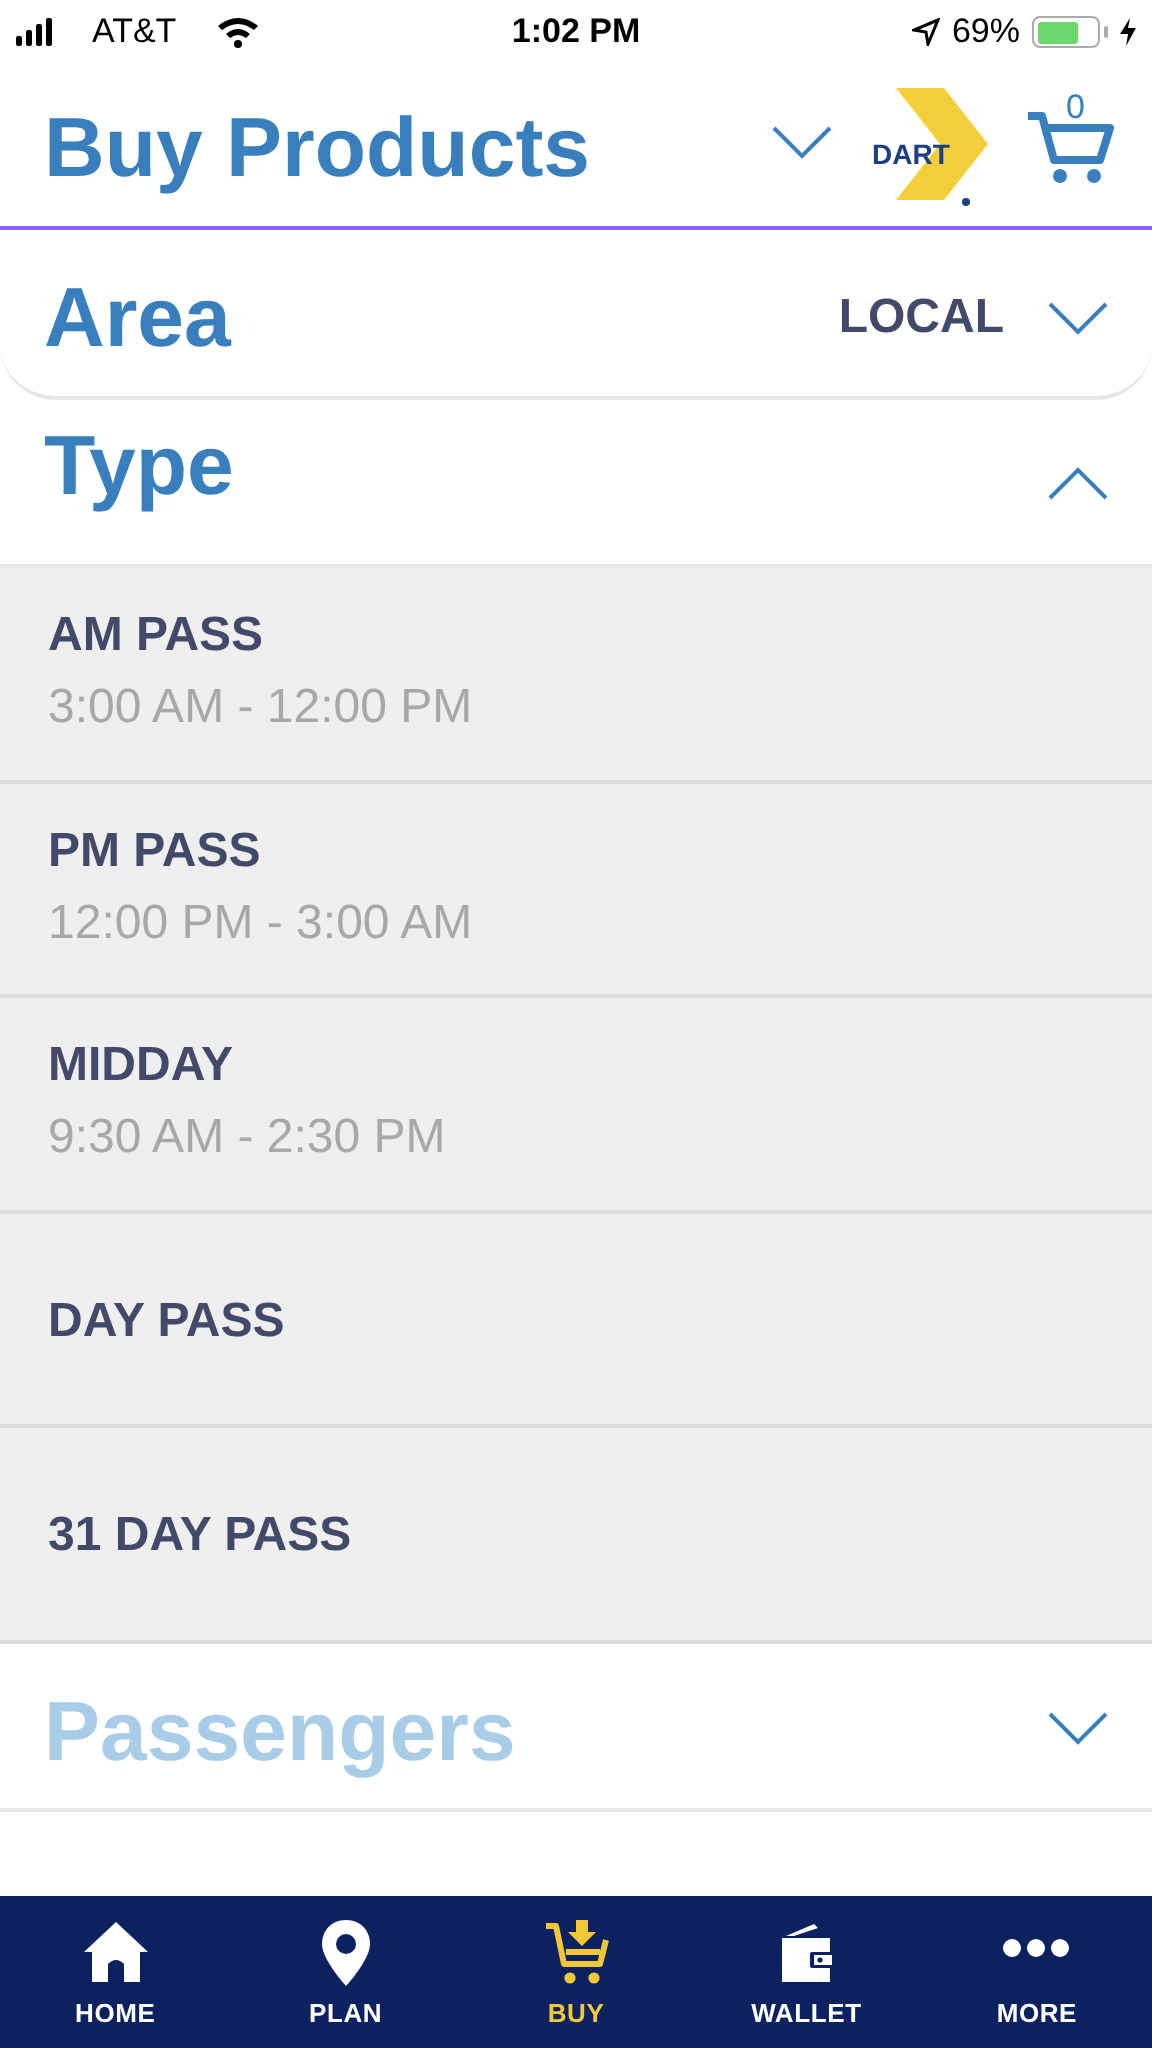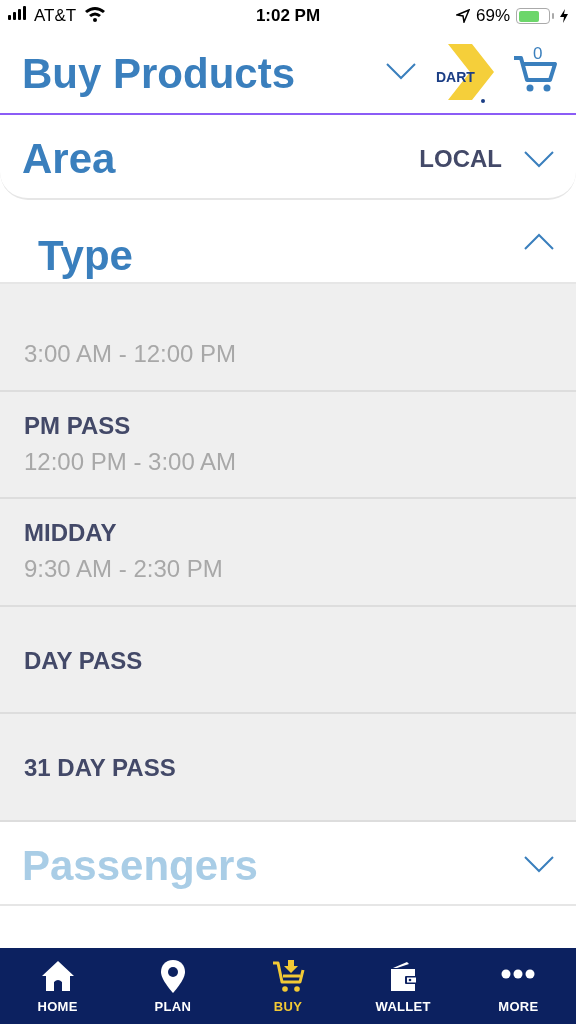--- a/index.html
+++ b/index.html
@@ -1,18 +1,18 @@
 <!DOCTYPE html>
 <html><head>
 <meta charset="utf-8">
 <style>
   * { box-sizing: border-box; margin: 0; padding: 0; }
   body { width: 576px; height: 1024px; background: #ffffff; font-family: "Liberation Sans", sans-serif; position: relative; overflow: hidden; }
   .statusbar { position: absolute; top: 0; left: 0; width: 576px; height: 32px; display: flex; align-items: center; font-size: 17px; color: #000; }
-  .sb-left { position: absolute; left: 8px; top: 6px; display: flex; align-items: flex-start; gap: 8px; }
+  .sb-left { position: absolute; left: 8px; top: 6px; display: flex; align-items: center; gap: 20px; }
   .sb-center { position: absolute; left: 0; right: 0; top: 6px; text-align: center; font-weight: bold; font-size: 17px; }
   .sb-right { position: absolute; right: 8px; top: 6px; display: flex; align-items: center; gap: 6px; }
   .signal { display: flex; align-items: flex-end; gap: 2px; height: 14px; }
   .signal span { width: 3px; background: #000; border-radius: 1px; display: block; }
   .battery { width: 34px; height: 16px; border: 1.5px solid #aaa; border-radius: 4px; padding: 1.5px; position: relative; }
   .battery .fill { height: 100%; background: #6cd66a; border-radius: 2px; }
   .battery:after { content: ""; position: absolute; right: -5px; top: 4px; width: 2px; height: 6px; background: #aaa; border-radius: 1px; }
 
   .header { position: absolute; top: 32px; left: 0; width: 576px; height: 83px; border-bottom: 2px solid #8b5cf6; }
   .page-title { position: absolute; left: 22px; top: 18px; font-size: 42px; font-weight: bold; color: #3a7fbd; }
@@ -23,21 +23,21 @@
   .cart { position: absolute; left: 512px; top: 12px; width: 48px; height: 50px; }
   .cart-count { position: absolute; left: 533px; top: 12px; font-size: 17px; color: #3a7fbd; }
 
   .section { position: absolute; left: 0; width: 576px; background: #fff; border-bottom: 2px solid #e6e6e6; }
   .section-title { position: absolute; left: 22px; font-size: 42px; font-weight: bold; color: #3a7fbd; }
   .area { top: 115px; height: 85px; border-radius: 28px; }
   .area .section-title { top: 20px; }
   .area-value { position: absolute; right: 74px; top: 30px; font-size: 24px; font-weight: bold; color: #434968; }
   .area .chev { right: 22px; top: 35px; }
   .type { top: 200px; height: 84px; }
-  .type .section-title { top: 32px; margin-left: 16px; }
+  .type .section-title { top: 9px; }
   .type .chev { right: 22px; top: 33px; }
 
   .list { position: absolute; top: 284px; left: 0; width: 576px; background: #efefef; }
   .item { height: 107.5px; border-bottom: 2px solid #dddddd; position: relative; }
   .item-name { position: absolute; left: 24px; top: 20px; font-size: 24px; font-weight: bold; color: #434968; }
   .item-time { position: absolute; left: 24px; top: 56px; font-size: 24px; color: #a8a8a8; }
   .item.single .item-name { top: 40px; }
 
   .passengers { top: 822px; height: 84px; padding-left: 16px; }
   .passengers .section-title { top: 20px; color: #a9cde6; }
@@ -120,20 +120,21 @@
   <div class="section-title">Type</div>
   <div class="chev">
     <svg width="30" height="18" viewBox="0 0 30 18">
         <polyline points="1,16 15,2 29,16" fill="none" stroke="#3a7fbd" stroke-width="2"></polyline>
       </svg>
   </div>
 </div>
 
 <div class="list">
   <div class="item">
+    <div class="item-name">AM PASS</div>
     <div class="item-time">3:00 AM - 12:00 PM</div>
   </div>
   <div class="item">
     <div class="item-name">PM PASS</div>
     <div class="item-time">12:00 PM - 3:00 AM</div>
   </div>
   <div class="item">
     <div class="item-name">MIDDAY</div>
     <div class="item-time">9:30 AM - 2:30 PM</div>
   </div>

